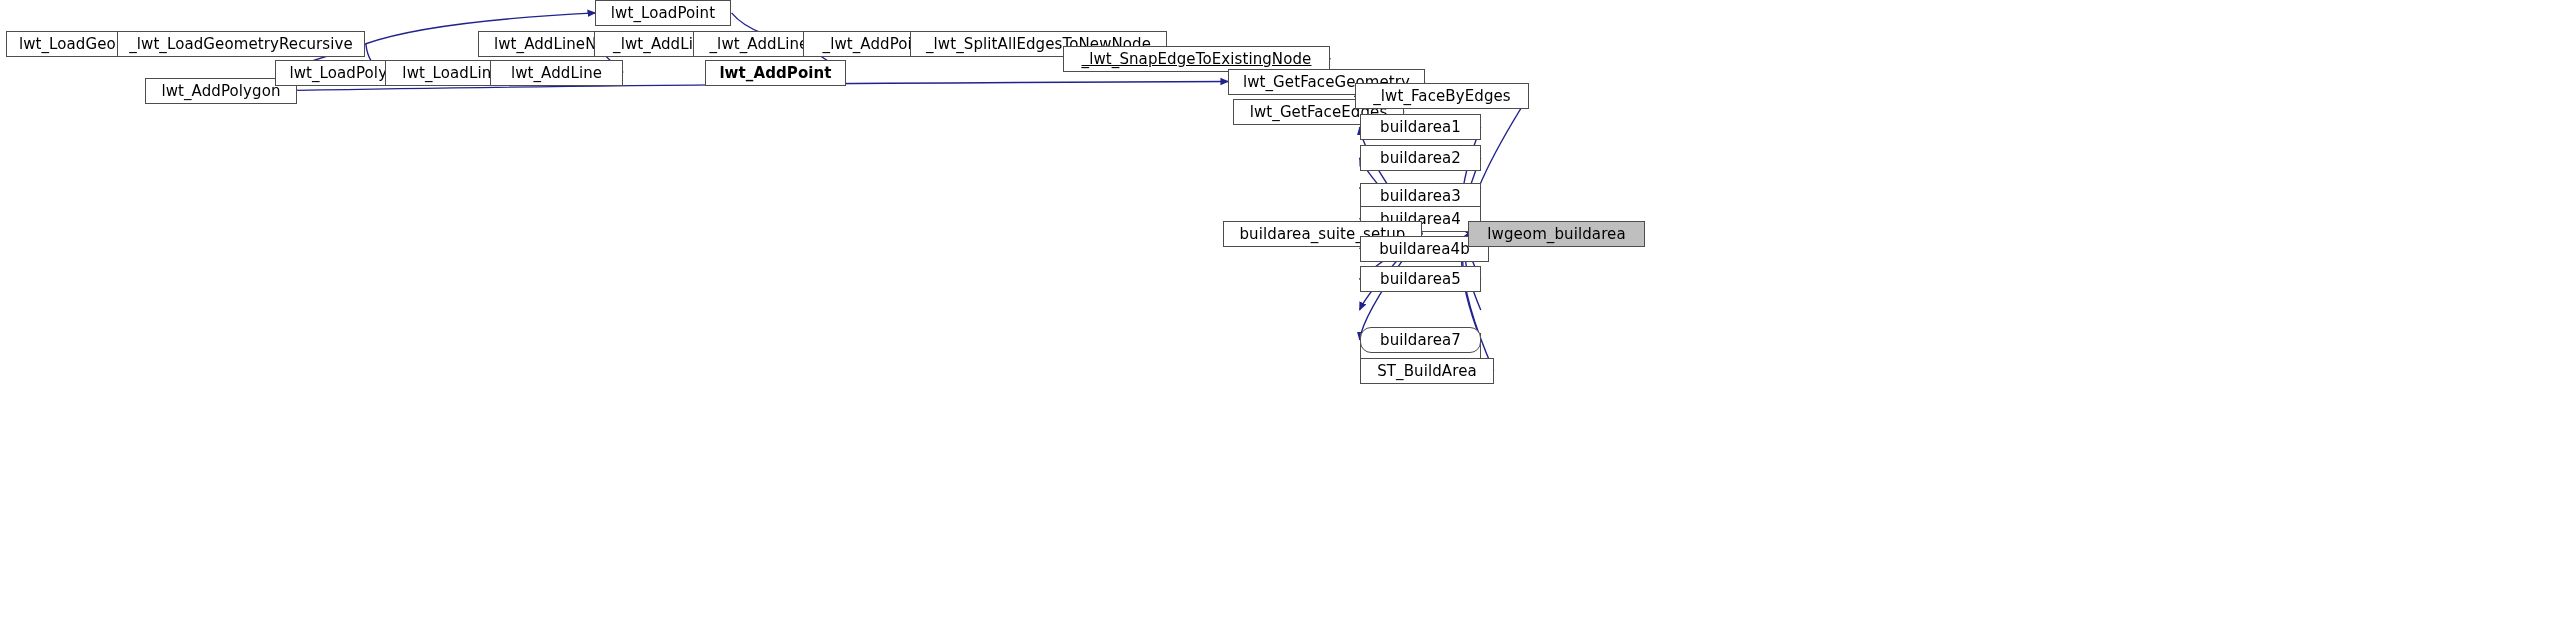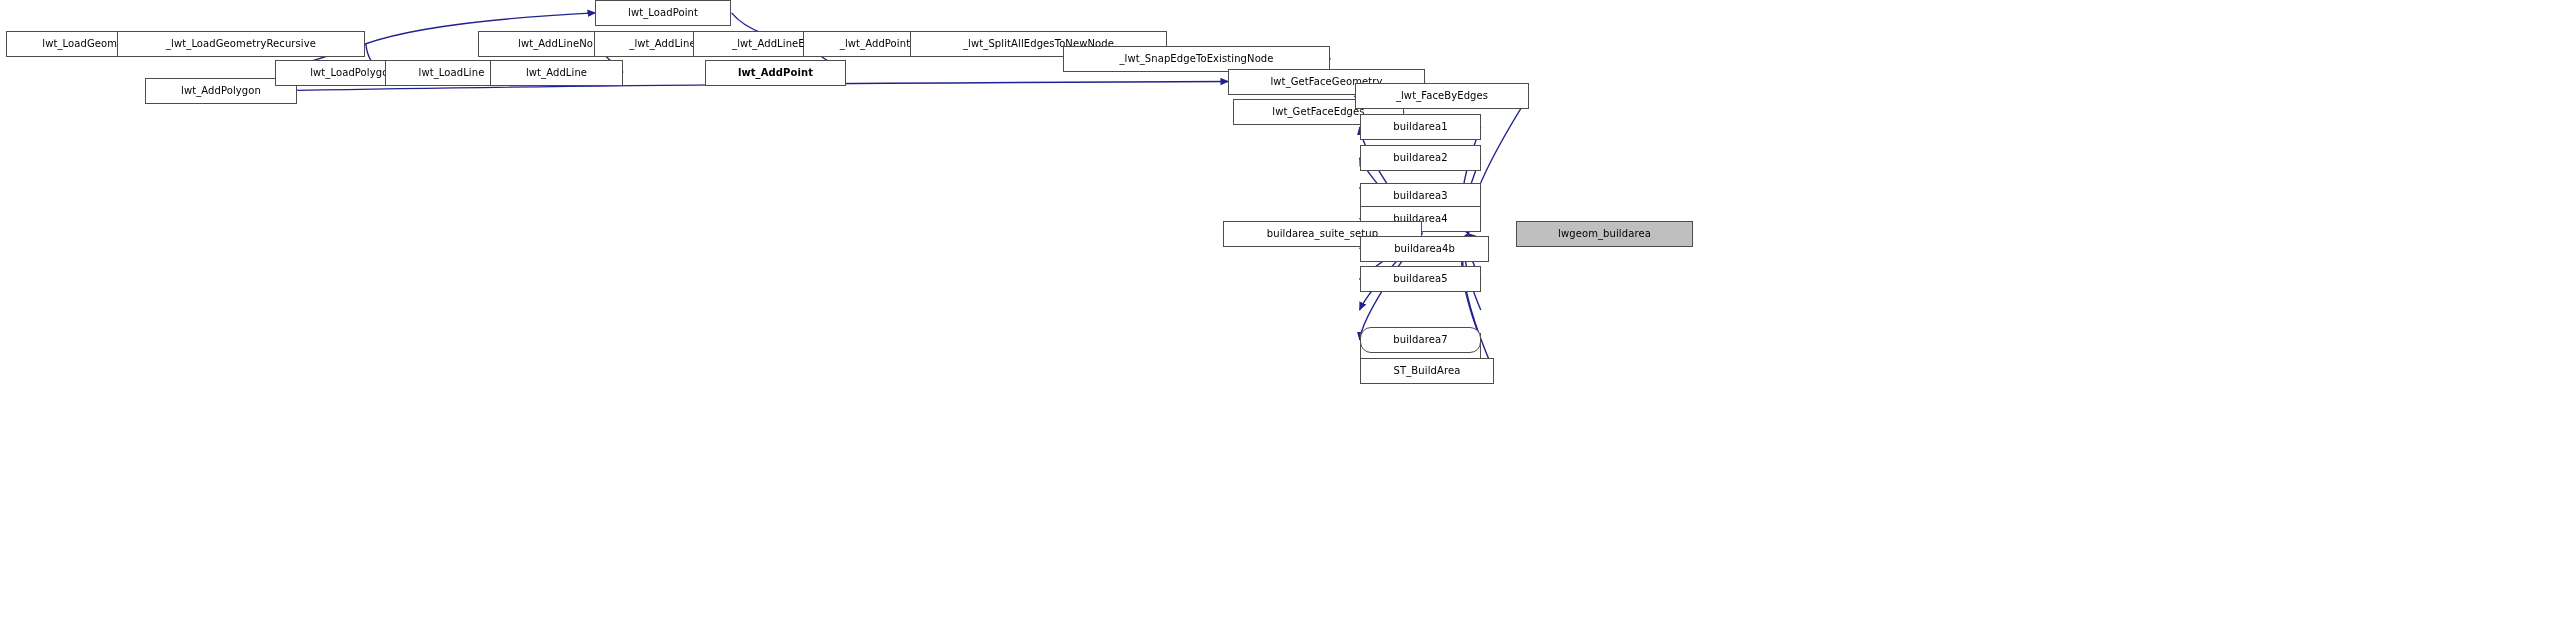--- a/index.html
+++ b/index.html
@@ -22,32 +22,31 @@
     width: 2576px;
     height: 628px;
     pointer-events: none;
   }
   .node {
     position: absolute;
     box-sizing: border-box;
     border: 1px solid #4d4d4d;
     background: #ffffff;
     color: #000000;
-    font-size: 10px;
+    font-size: 15px;
     line-height: 1;
     display: flex;
     align-items: center;
     justify-content: center;
     white-space: nowrap;
     letter-spacing: 0.1px;
   }
   .node.highlight {
     background: #bfbfbf;
     border: 1px solid #4d4d4d;
-    margin-left: 48px;
   }
   .node-label {
     display: block;
   }
 </style>
 </head>
 <body>
 
 <div id="graph-canvas">
   <svg id="edge-layer" viewBox="0 0 2592 632" width="2576" height="628" xmlns="http://www.w3.org/2000/svg">
@@ -129,21 +128,21 @@
       </div>
       <div class="node" style="left: 705px; top: 60px; width: 141px; height: 26px; font-weight: bold;">
         <span class="node-label">lwt_AddPoint</span>
       </div>
       <div class="node" style="left: 803px; top: 31px; width: 144px; height: 26px;">
         <span class="node-label">_lwt_AddPoint</span>
       </div>
       <div class="node" style="left: 904px; top: 31px; width: 257px; height: 26px; margin-left: 6px;">
         <span class="node-label">_lwt_SplitAllEdgesToNewNode</span>
       </div>
-      <div class="node" style="left: 1063px; top: 46px; width: 267px; height: 26px;">
+      <div class="node" style="left: 1063px; top: 46px; width: 267px; height: 26px; text-decoration: underline;">
         <span class="node-label">_lwt_SnapEdgeToExistingNode</span>
       </div>
       <div class="node" style="left: 1228px; top: 69px; width: 197px; height: 26px;">
         <span class="node-label">lwt_GetFaceGeometry</span>
       </div>
       <div class="node" style="left: 1233px; top: 99px; width: 171px; height: 26px;">
         <span class="node-label">lwt_GetFaceEdges</span>
       </div>
       <div class="node" style="left: 1355px; top: 83px; width: 174px; height: 26px;">
         <span class="node-label">_lwt_FaceByEdges</span>

